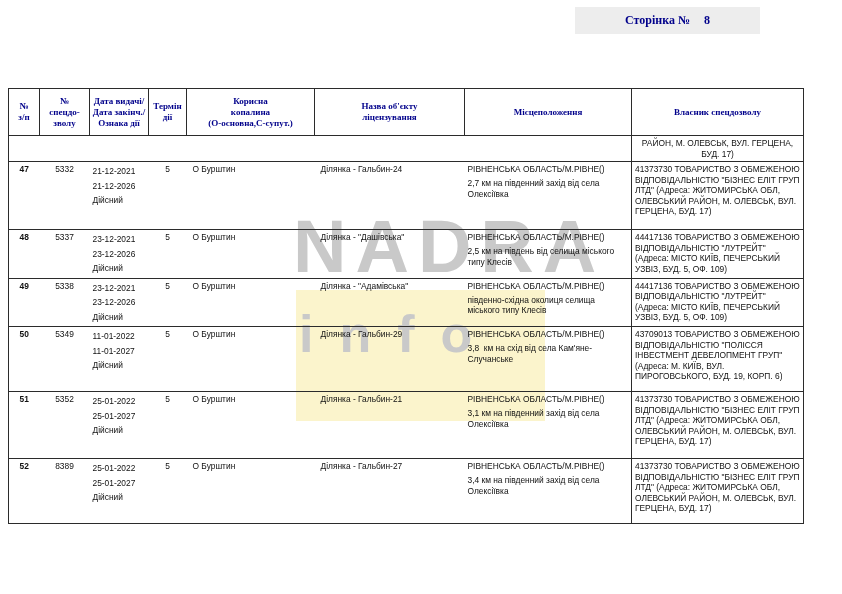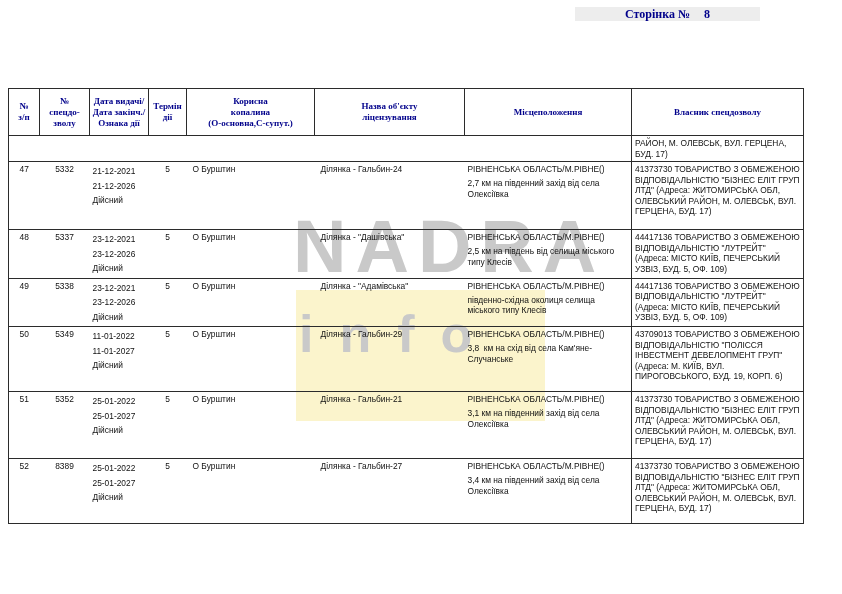--- a/index.html
+++ b/index.html
@@ -9,21 +9,21 @@
     --highlight:#FBF4CC;
     --pagebox:#EDEDED;
     --watermark:#C9C9C9;
   }
   *{box-sizing:border-box;margin:0;padding:0;}
   html,body{width:842px;height:594px;background:#fff;overflow:hidden;}
   .page{position:relative;width:842px;height:594px;background:#fff;
         font-family:"Liberation Sans",sans-serif;color:var(--body-color);}
 
   
-  .page-number-box{position:absolute;left:575px;top:7px;width:185px;height:14px;
+  .page-number-box{position:absolute;left:575px;top:7px;width:185px;height:27px;
      background:var(--pagebox);display:flex;align-items:center;justify-content:center;
      font-family:"Liberation Serif",serif;font-weight:bold;font-size:12px;
      color:var(--header-color);}
   .page-number-box .num{margin-left:14px;}
 
   
   .highlight-rect{position:absolute;left:296px;top:290px;width:249px;height:131px;
      background:var(--highlight);z-index:1;}
 
   
@@ -36,28 +36,28 @@
 
   
   table.permits{position:absolute;left:8px;top:88px;z-index:3;border-collapse:collapse;
      table-layout:fixed;width:795px;background:transparent;}
   th{border:1px solid var(--border);color:var(--header-color);
      font-family:"Liberation Serif",serif;font-weight:bold;font-size:9px;line-height:11px;
      text-align:center;vertical-align:middle;white-space:pre-line;height:47px;padding:1px;}
   td{border-top:1px solid var(--border);border-bottom:1px solid var(--border);
      vertical-align:top;font-size:8.4px;line-height:10.5px;padding:2px 3px;
      background:transparent;overflow:hidden;}
-  td:first-child{border-left:1px solid var(--border);}
+  td:first-child{border-left:1px solid var(--border);font-weight:bold;}
   td.owner{border-left:1px solid var(--border);border-right:1px solid var(--border);}
   td.center{text-align:center;}
   td.dates div{line-height:14.5px;white-space:nowrap;}
   td.mineral,td.name{padding-left:6px;}
   td.loc .region{white-space:nowrap;}
   td.loc .detail{margin-top:3.5px;white-space:pre-wrap;}
-  tr.cont td{height:23px;}
+  tr.cont td{height:23px;text-align:center;}
 </style>
 </head>
 <body>
 
 <div class="page">
 
   <div class="page-number-box">
     <span>Сторінка №</span>
     <span class="num">8</span>
   </div>

